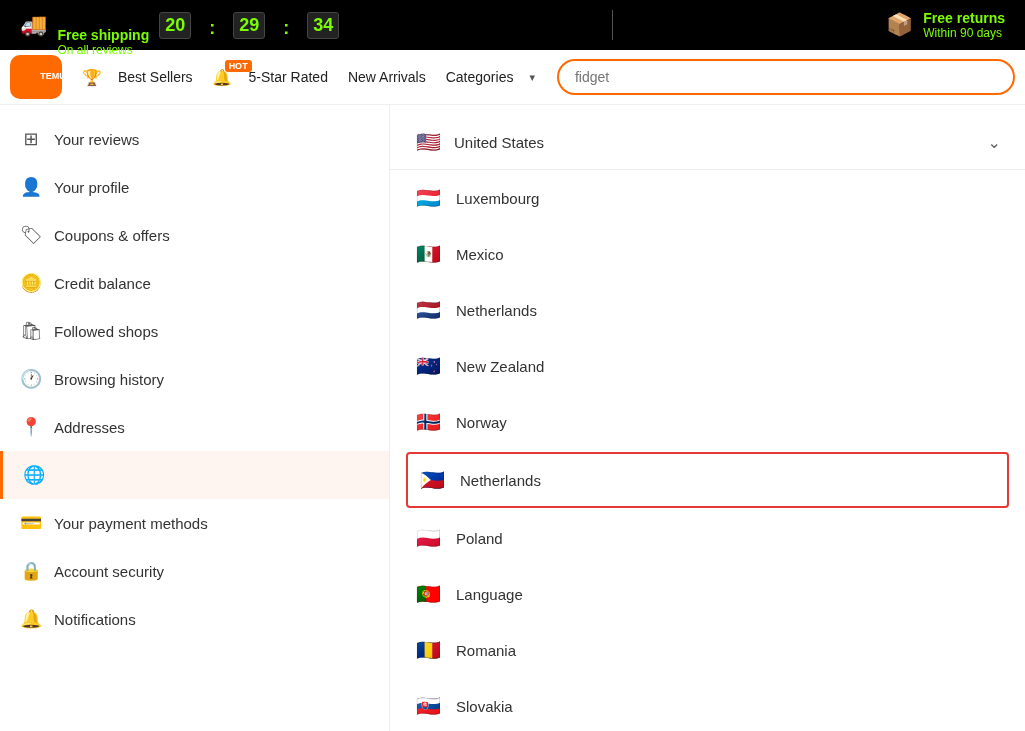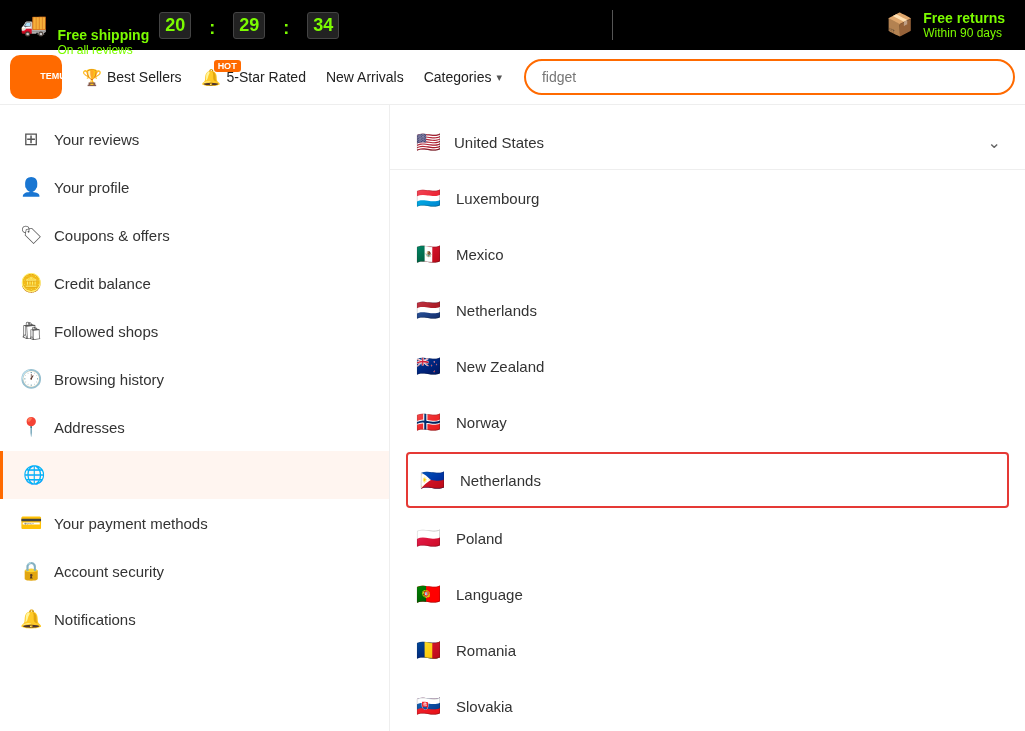--- a/index.html
+++ b/index.html
@@ -50,21 +50,21 @@
       color: #fff;
       font-size: 10px;
       font-weight: 700;
       margin-right: 6px;
       padding-left: 34px;
     }
     .logo span { font-size: 9px; line-height: 1.1; text-align: center; }
     .nav-item {
       display: flex;
       align-items: center;
-      gap: 5px;
+      gap: 16px;
       font-size: 14px;
       color: #222;
       padding: 4px 6px;
       cursor: pointer;
       white-space: nowrap;
       position: relative;
     }
     .hot-badge {
       background: #ff6a00;
       color: #fff;

